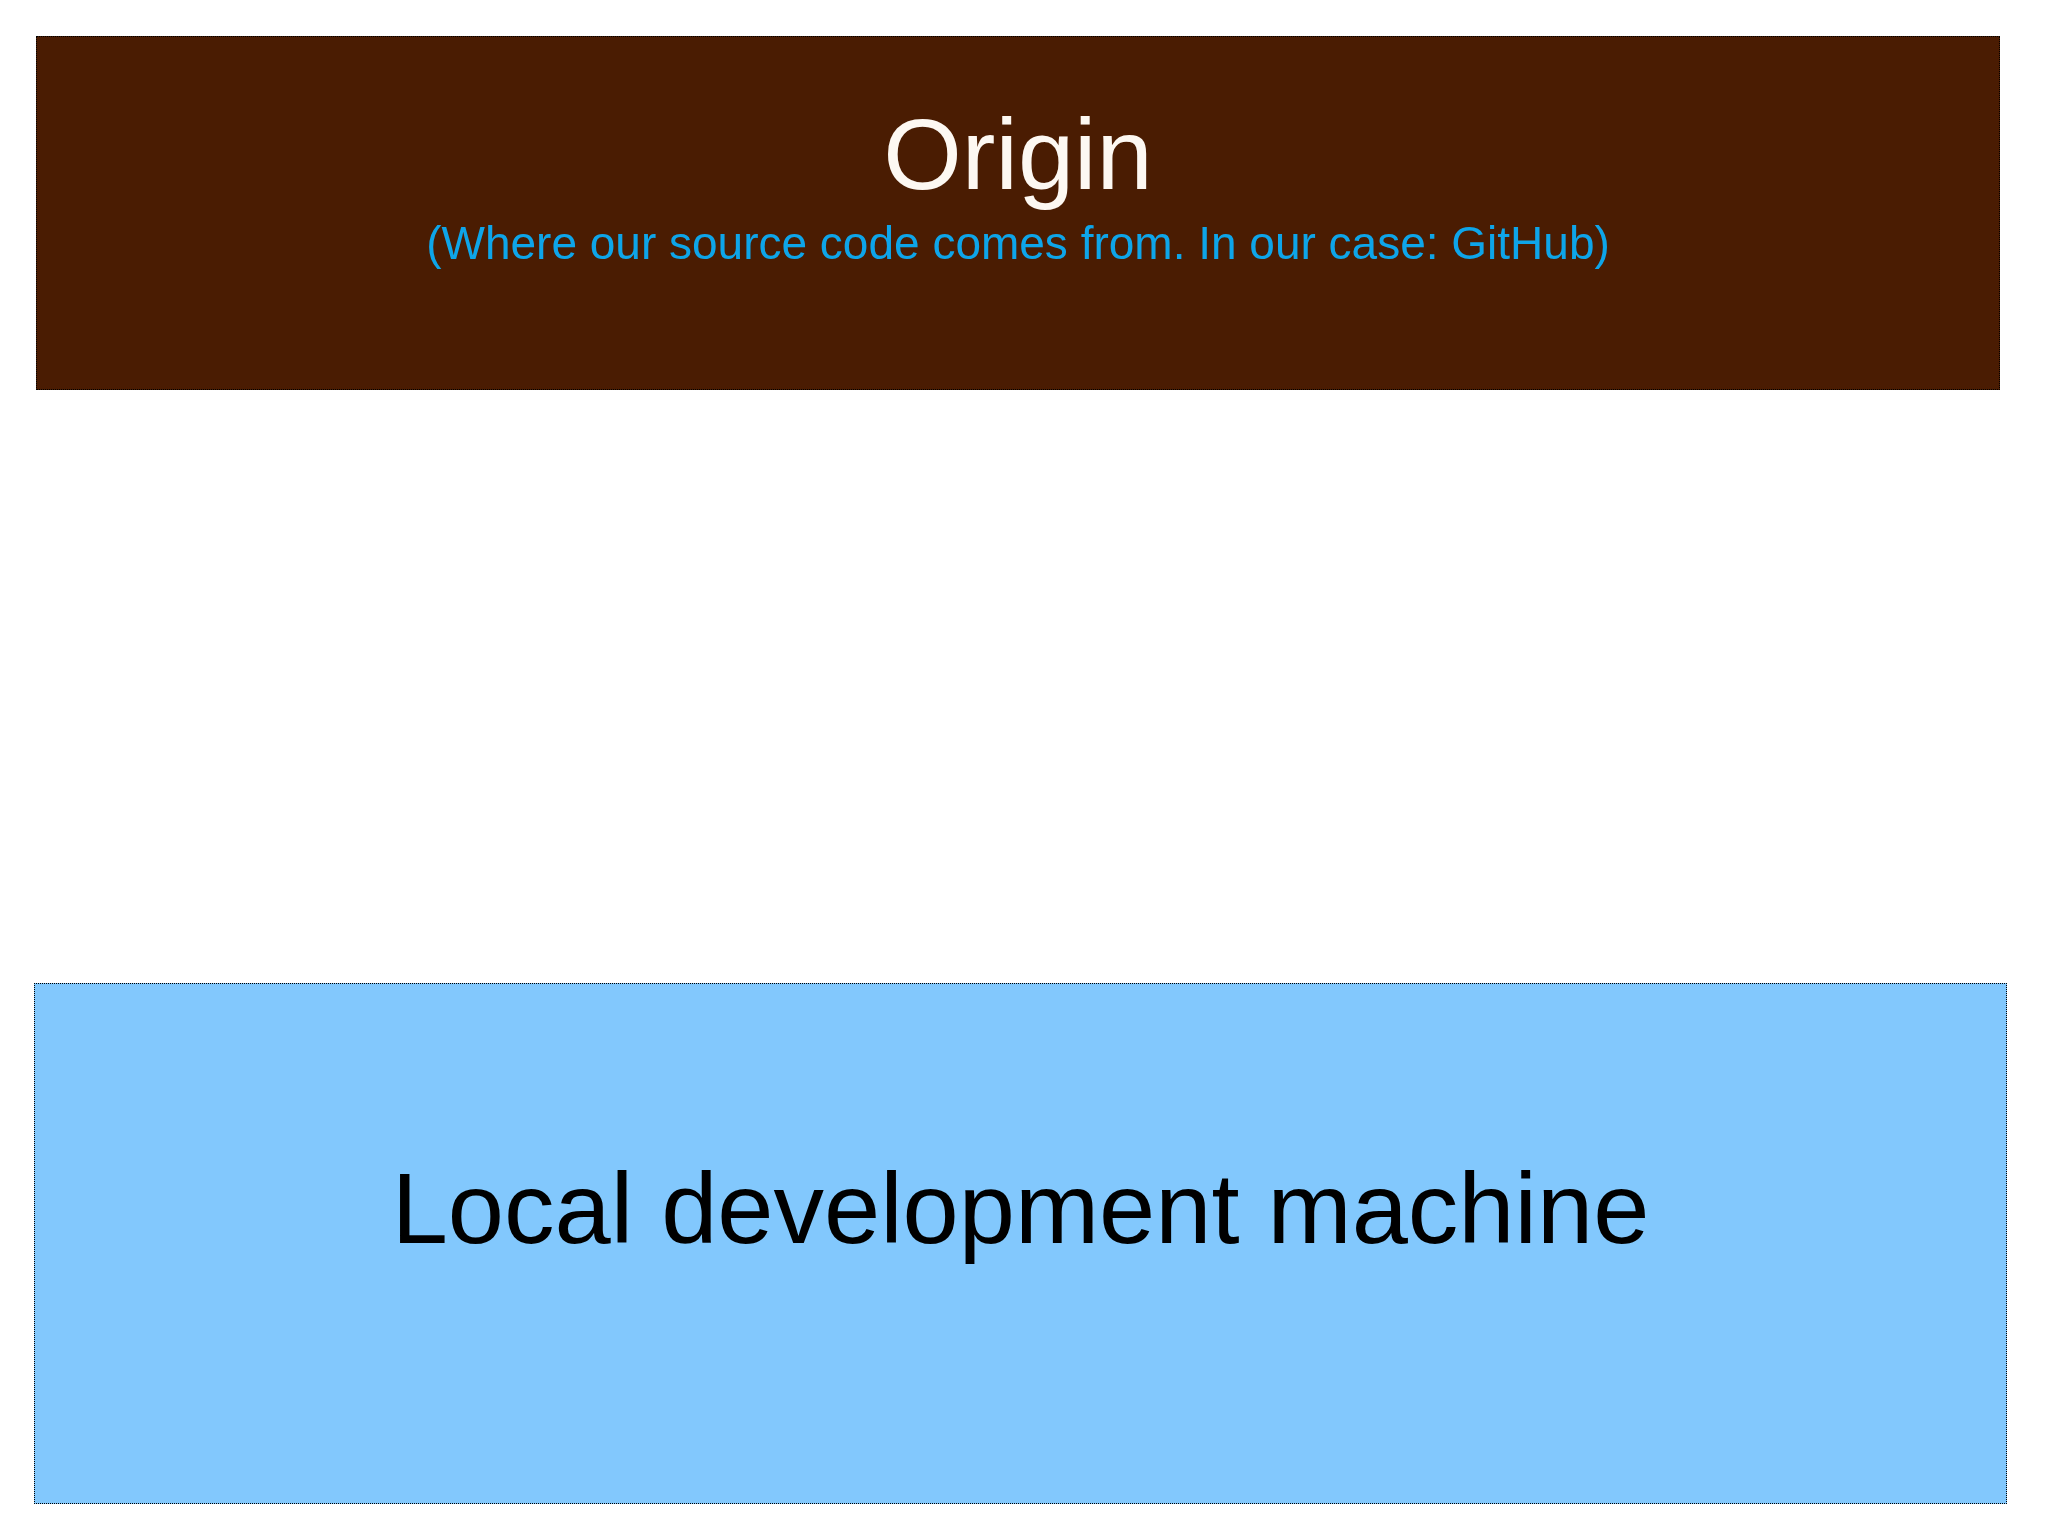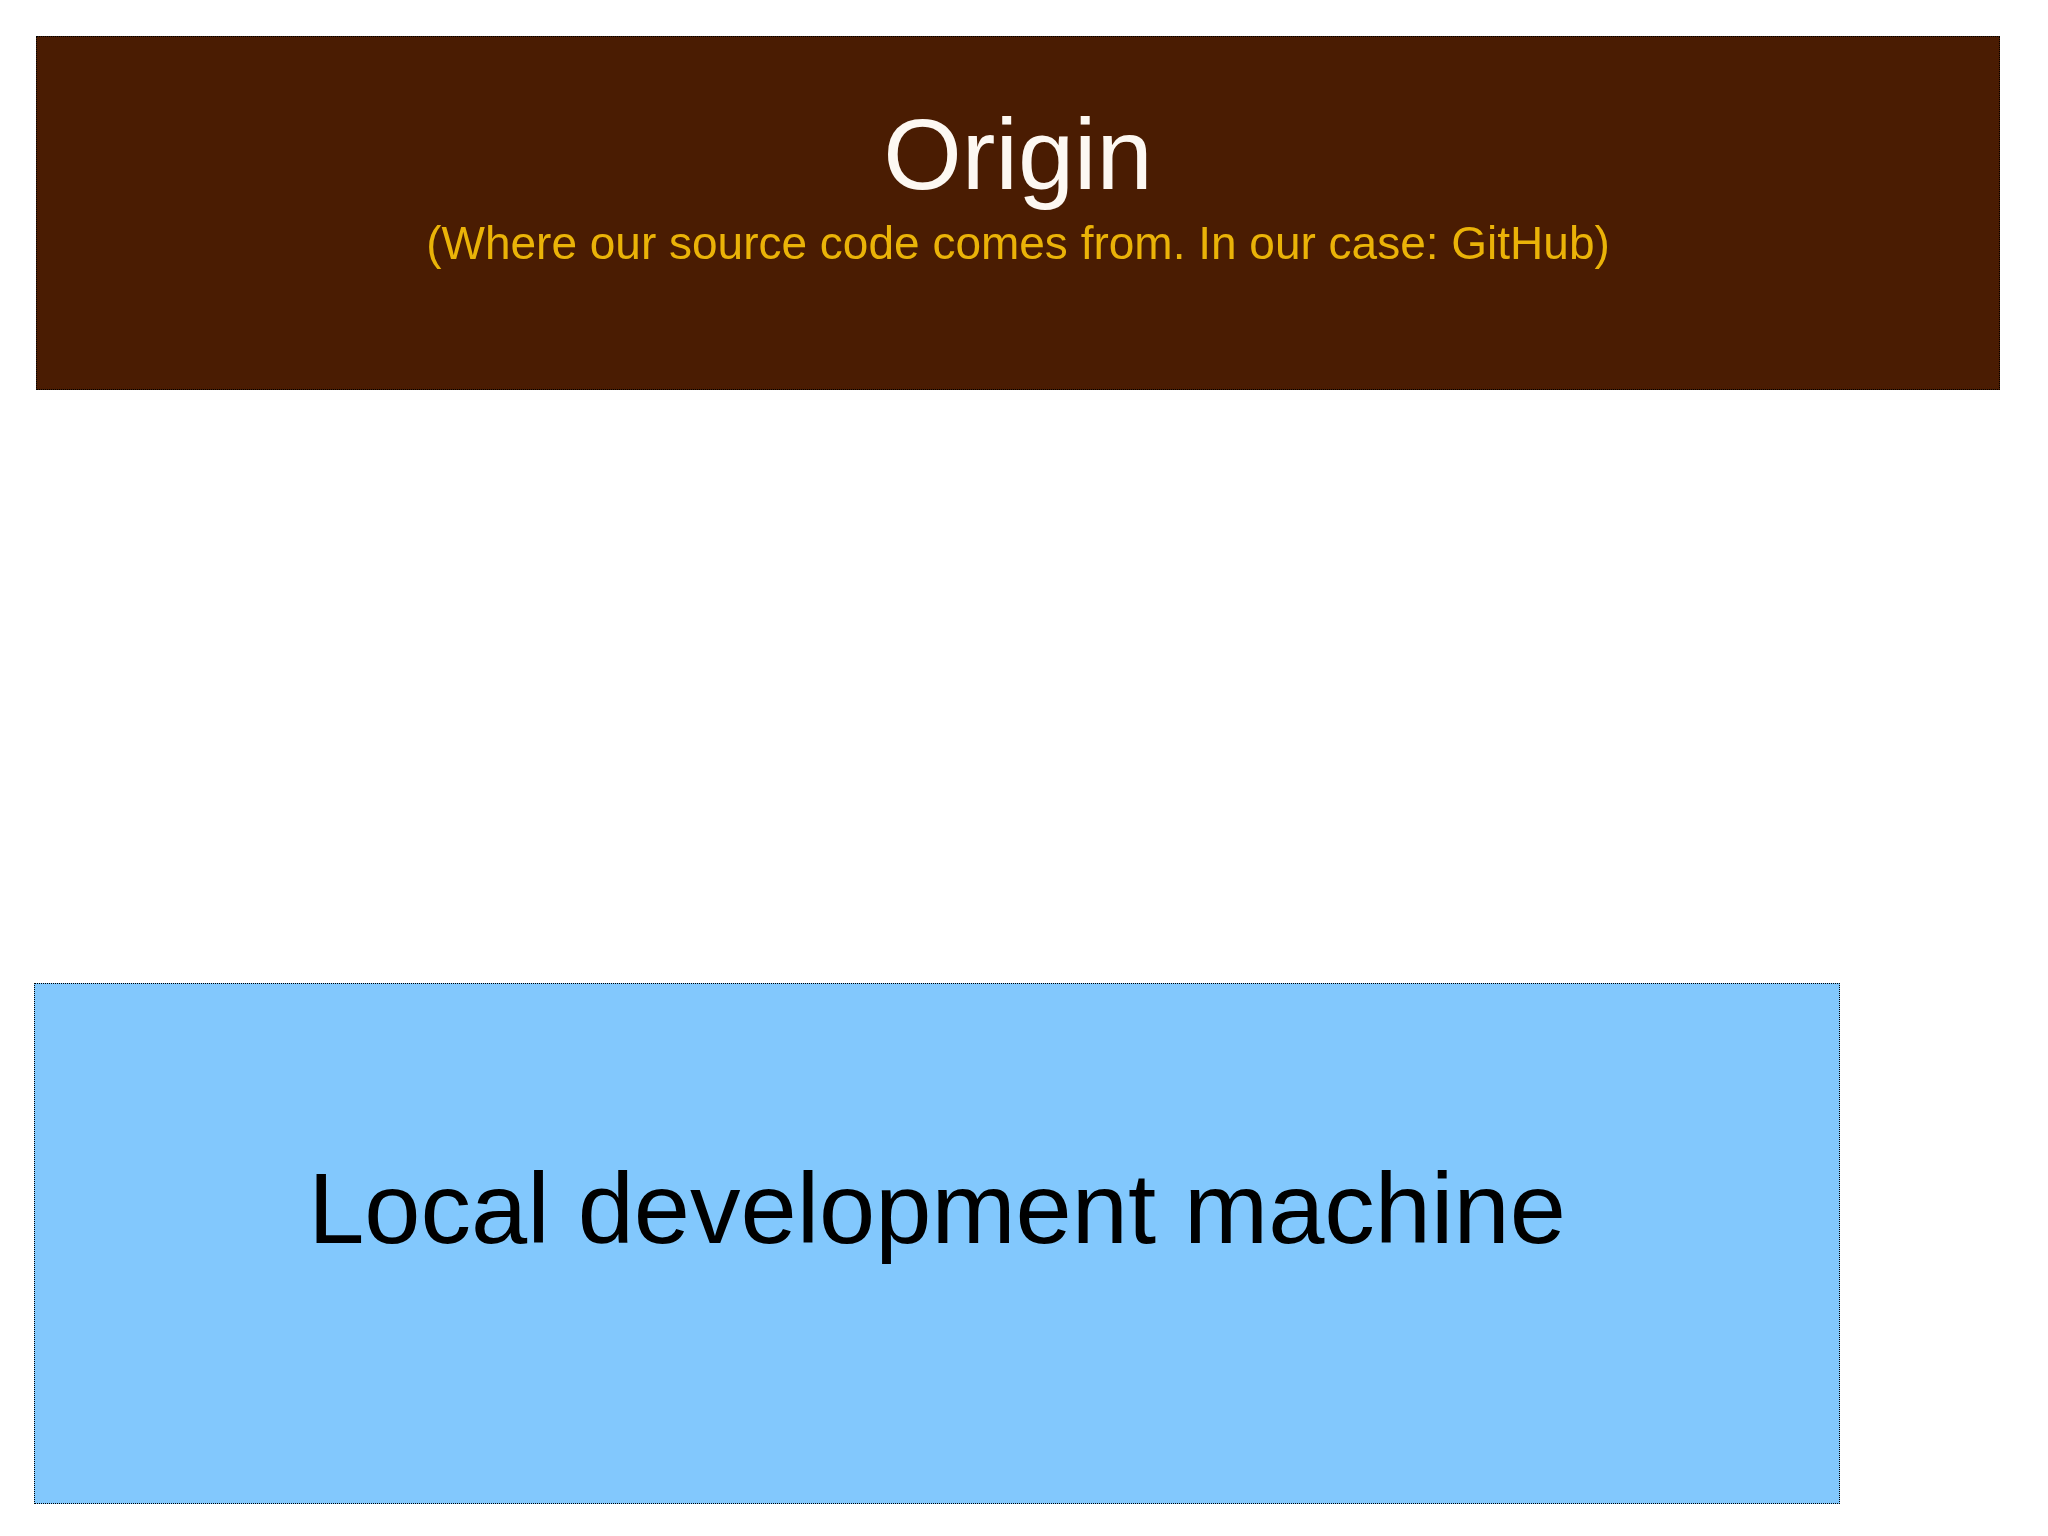--- a/index.html
+++ b/index.html
@@ -46,35 +46,35 @@
     font-family: "Liberation Sans", sans-serif;
     font-size: 101px;
     font-weight: 400;
     line-height: 1.06;
     letter-spacing: 0px;
     white-space: nowrap;
   }
 
   .origin-subtitle {
     display: block;
-    color: #eab308;
+    color: #0ea5e9;
     font-family: "Liberation Sans", sans-serif;
     font-size: 46px;
     font-weight: 400;
     line-height: 1.12;
     margin-top: 10px;
     white-space: nowrap;
   }
 
   
   .local-box {
     position: absolute;
     left: 34px;
     top: 983px;
-    width: 1806px;
+    width: 1973px;
     height: 521px;
     box-sizing: border-box;
     background: #82c8fd;
     border: 1px dotted #000000;
   }
 
   .local-title {
     position: absolute;
     left: 0;
     right: 0;

